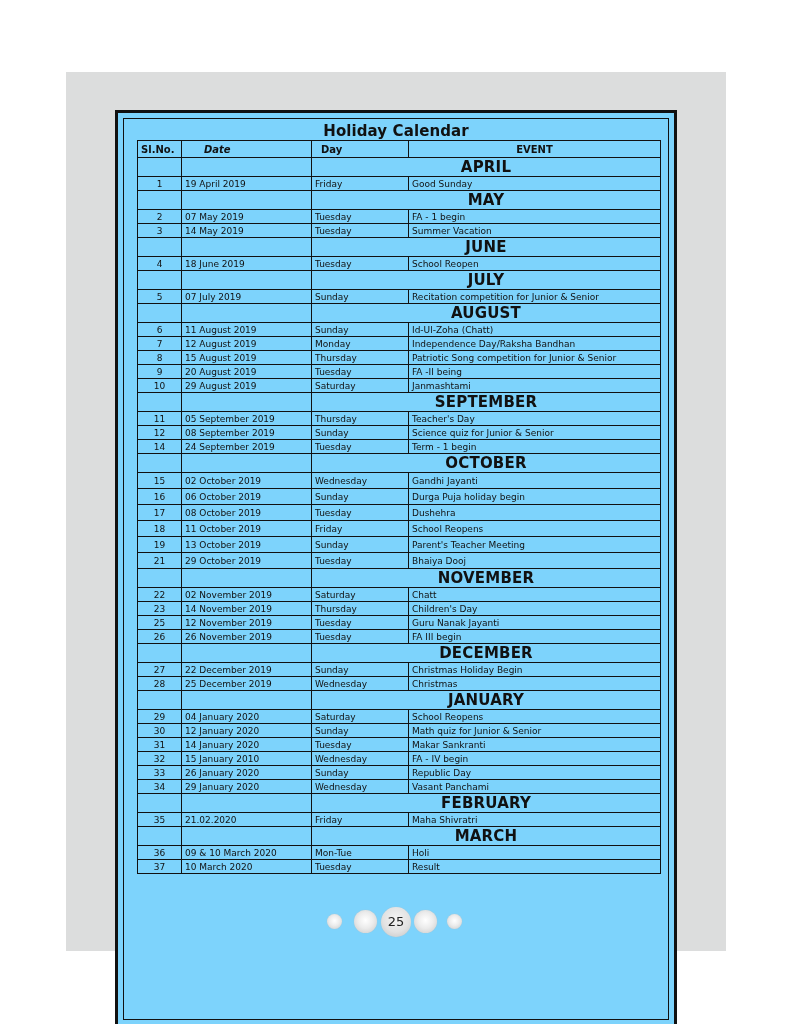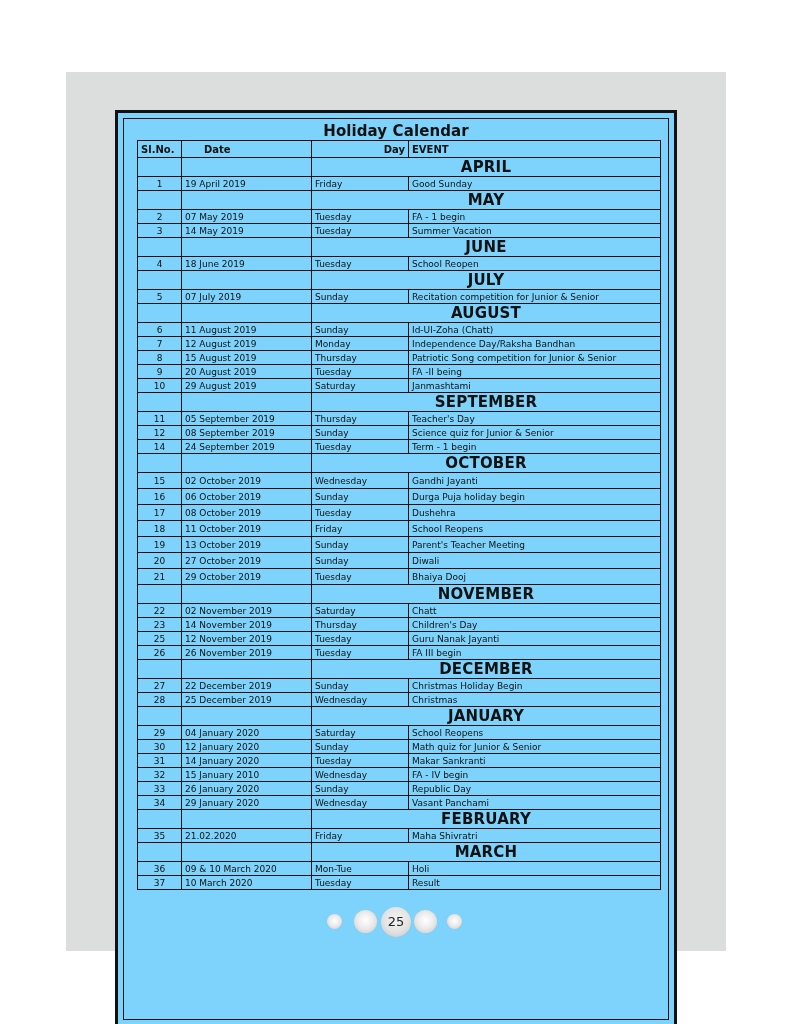--- a/index.html
+++ b/index.html
@@ -27,23 +27,23 @@
       position: absolute; left: 13px; top: 21px; width: 523px;
       border-collapse: collapse; table-layout: fixed;
       font-size: 9px;
     }
     table.cal td, table.cal th {
       border: 1.5px solid #111; padding: 0 3px; white-space: nowrap; overflow: hidden;
       vertical-align: middle;
     }
     table.cal th { font-weight: bold; font-size: 10px; height: 17px; text-align: left; }
     table.cal th.c-sl { text-align: left; margin-top: 32px; }
-    table.cal th.c-ev { }
-    table.cal th.c-date { padding-left: 22px; }
-    table.cal th.c-day { padding-left: 9px; text-align: right; }
+    table.cal th.c-ev { text-align: center; }
+    table.cal th.c-date { padding-left: 22px; font-style: italic; }
+    table.cal th.c-day { padding-left: 9px; }
     col.c1 { width: 44px; }
     col.c2 { width: 130px; }
     col.c3 { width: 97px; }
     col.c4 { width: 252px; }
 
     tr.month td { height: 14px; }
     tr.month td.mname {
       text-align: center; font-weight: bold; font-size: 15px; letter-spacing: 0.2px;
     }
     tr.ev td { height: 14px; }
@@ -233,26 +233,20 @@
             <td class="day">Friday</td>
             <td class="event">School Reopens</td>
           </tr>
           <tr class="ev tall">
             <td class="sl">19</td>
             <td class="date">13 October 2019</td>
             <td class="day">Sunday</td>
             <td class="event">Parent's Teacher Meeting</td>
           </tr>
           <tr class="ev tall">
-            <td class="sl">20</td>
-            <td class="date">27 October 2019</td>
-            <td class="day">Sunday</td>
-            <td class="event">Diwali</td>
-          </tr>
-          <tr class="ev tall">
             <td class="sl">21</td>
             <td class="date">29 October 2019</td>
             <td class="day">Tuesday</td>
             <td class="event">Bhaiya Dooj</td>
           </tr>
           <tr class="month">
             <td></td>
             <td></td>
             <td colspan="2" class="mname">NOVEMBER</td>
           </tr>

